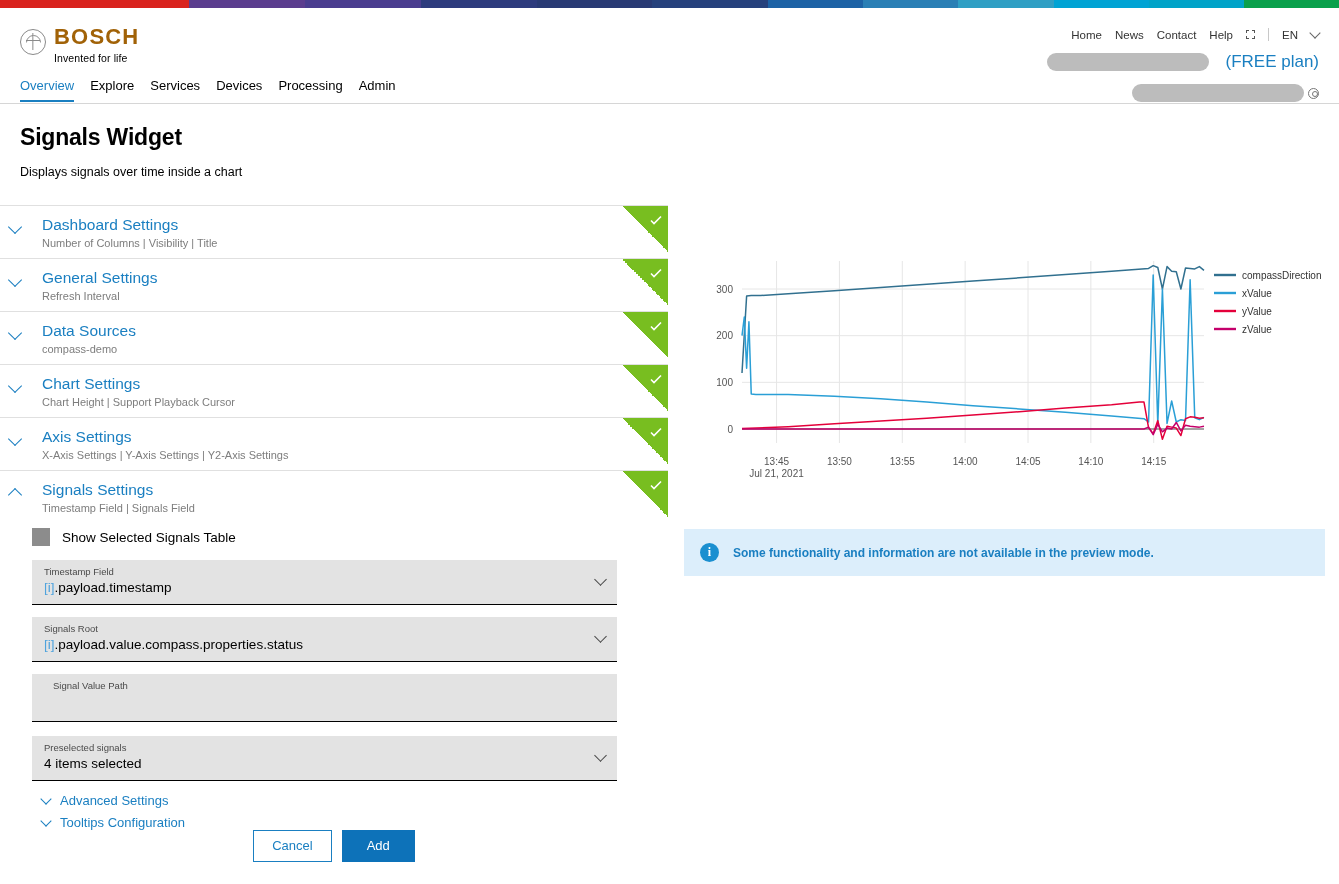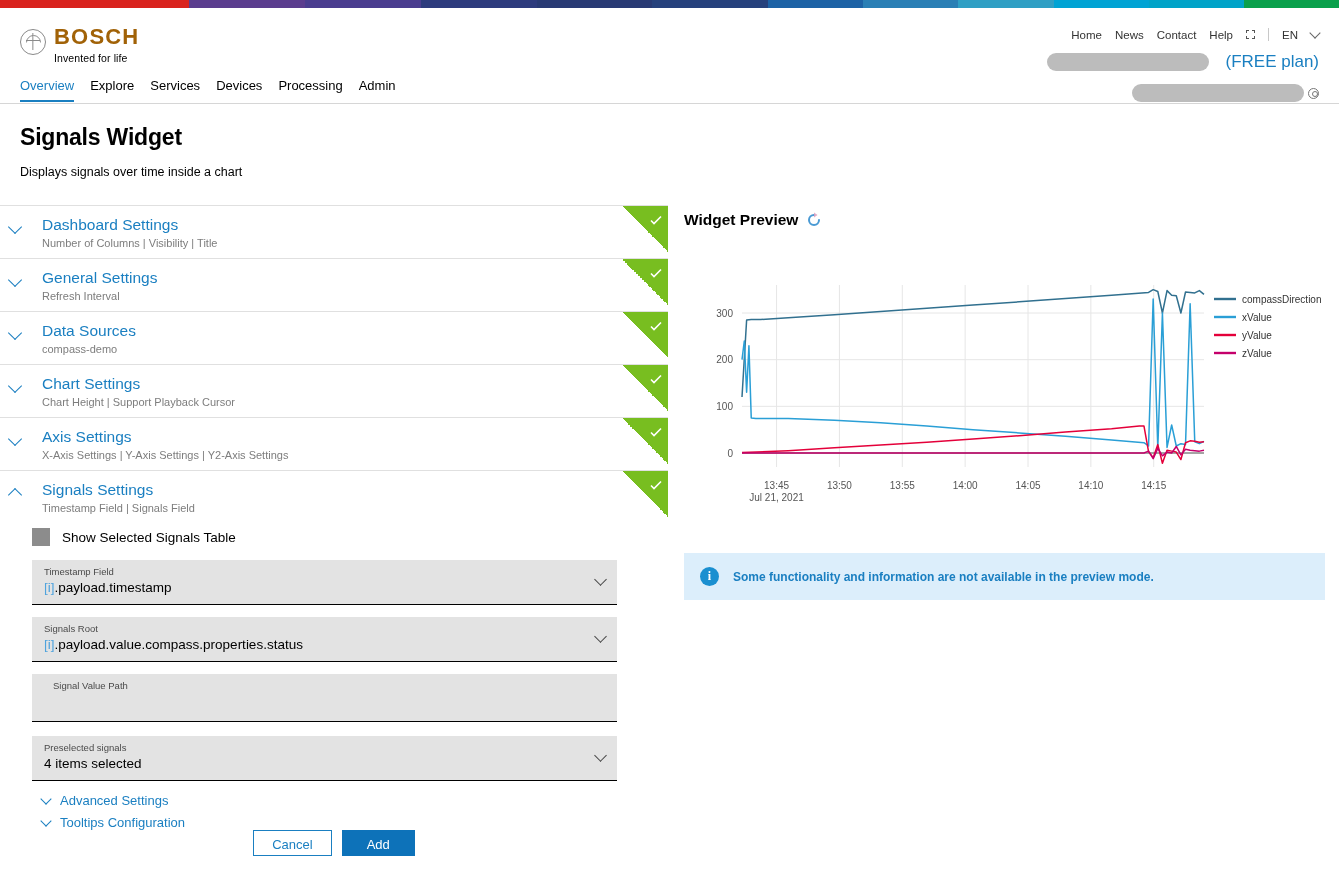--- a/index.html
+++ b/index.html
@@ -126,21 +126,21 @@
     padding:14px 16px; width:641px; height:47px;
   }
   #info-icon { width:19px; height:19px; border-radius:50%; background:#1a8fd0; color:#fff;
                font-size:12px; font-weight:bold; display:flex; align-items:center;
                justify-content:center; font-family:"Liberation Serif", serif; flex:none; }
   #info-text { color:#1a7fc1; font-size:12px; font-weight:bold; }
 
   
   #footer { position:absolute; left:0; top:830px; width:668px; display:flex;
             justify-content:center; gap:10px; }
-  .btn { font-size:13px; padding:0 18px; height:26px; line-height:28px; cursor:pointer; }
+  .btn { font-size:13px; padding:0 18px; height:32px; line-height:28px; cursor:pointer; }
   #btn-cancel { background:#fff; border:1px solid #1a7fc1; color:#1a7fc1; }
   #btn-add { background:#0d72b9; border:1px solid #0d72b9; color:#fff; padding:0 24px; }
 
   
   .tick { font-size:10px; fill:#555; font-family:"Liberation Sans", sans-serif; }
   .lgd { font-size:10px; fill:#333; font-family:"Liberation Sans", sans-serif; }
 </style>
 </head>
 <body>
 
@@ -348,27 +348,20 @@
         <div class="sublink">
           <div class="chev"></div>
           <span class="txt">Tooltips Configuration</span>
         </div>
 
       </div>
     </div>
   </div>
 
   <div id="right-col">
-    <div id="preview-head">
-      <div id="preview-title">Widget Preview</div>
-      <svg width="16" height="16" viewBox="0 0 16 16">
-        <path d="M13 8 A5 5 0 1 1 8 3" stroke="#4a9ad4" stroke-width="2" fill="none" stroke-linecap="round"></path>
-        <path d="M8 0.5 L8 5.5 L11.5 3" fill="#d9a0c0" opacity="0.85"></path>
-      </svg>
-    </div>
 
     <div id="chart-wrap">
       <svg id="chart-svg" width="640" height="250" viewBox="0 0 640 250">
           <text x="49" y="185.5" text-anchor="end" class="tick">0</text>
           <line x1="58" y1="135.33333333333334" x2="520" y2="135.33333333333334" stroke="#e6e6e6" stroke-width="1"></line>
           <text x="49" y="138.83333333333334" text-anchor="end" class="tick">100</text>
           <line x1="58" y1="88.66666666666666" x2="520" y2="88.66666666666666" stroke="#e6e6e6" stroke-width="1"></line>
           <text x="49" y="92.16666666666666" text-anchor="end" class="tick">200</text>
           <line x1="58" y1="42" x2="520" y2="42" stroke="#e6e6e6" stroke-width="1"></line>
           <text x="49" y="45.5" text-anchor="end" class="tick">300</text>

